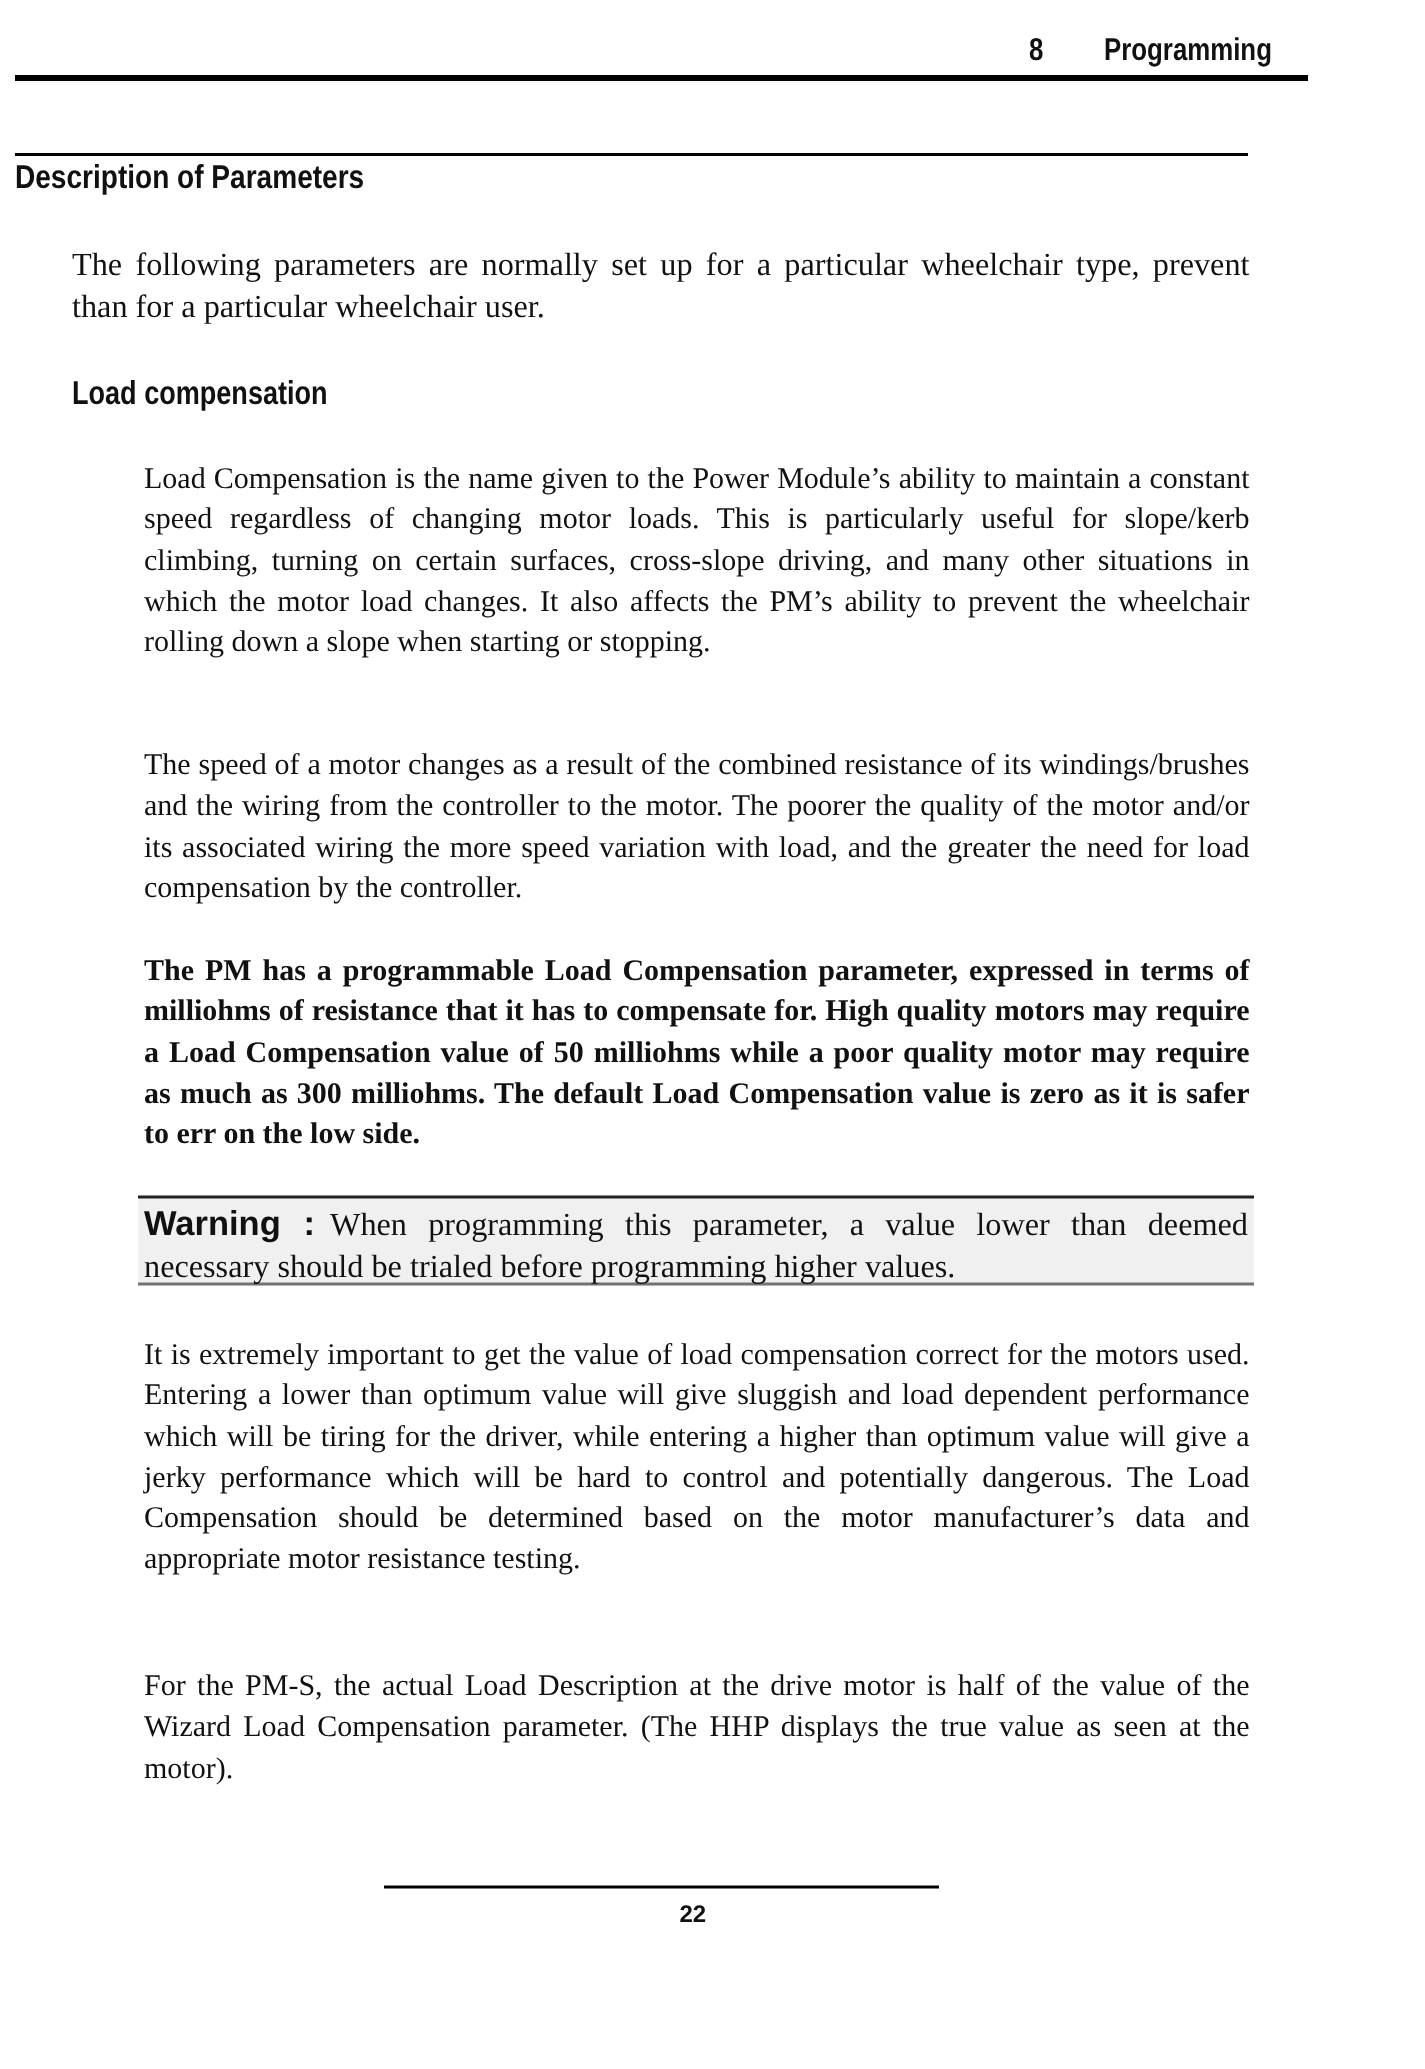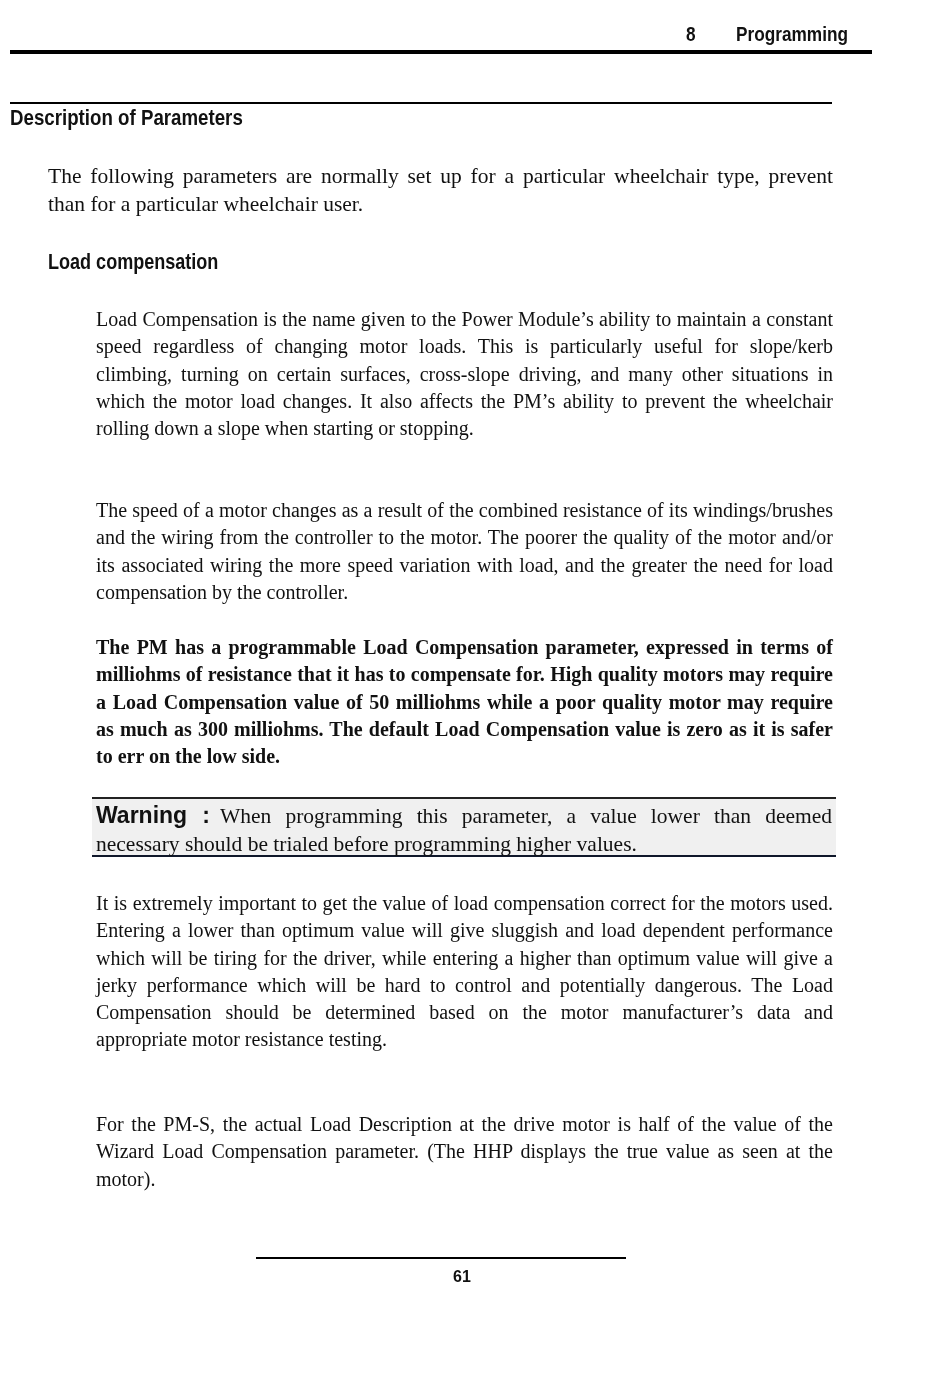--- a/index.html
+++ b/index.html
@@ -5,21 +5,21 @@
   html, body { margin: 0; padding: 0; background: #ffffff; }
   body { width: 950px; height: 1379px; position: relative; overflow: hidden; color: #111; }
   .hdr { position: absolute; left: 10px; top: 20px; width: 862px; height: 30px; border-bottom: 4px solid #000; }
   .hdr-num { position: absolute; left: 676px; top: 2px; font-family: "Liberation Sans", sans-serif; font-weight: bold; font-size: 21px; transform: scaleX(0.82); transform-origin: left; }
   .hdr-title { position: absolute; left: 726px; top: 2px; font-family: "Liberation Sans", sans-serif; font-weight: bold; font-size: 21px; transform: scaleX(0.82); transform-origin: left; white-space: nowrap; }
   .sec-rule { position: absolute; left: 10px; top: 102px; width: 822px; height: 0; border-top: 2px solid #000; }
   .sec-title { position: absolute; left: 10px; top: 105px; font-family: "Liberation Sans", sans-serif; font-weight: bold; font-size: 22px; transform: scaleX(0.85); transform-origin: left; white-space: nowrap; }
   .intro { position: absolute; left: 48px; top: 162px; width: 785px; font-family: "Liberation Serif", serif; font-size: 21.5px; line-height: 28px; text-align: justify; }
   .sub-title { position: absolute; left: 48px; top: 249px; font-family: "Liberation Sans", sans-serif; font-weight: bold; font-size: 22px; transform: scaleX(0.82); transform-origin: left; white-space: nowrap; }
   .para { position: absolute; left: 96px; width: 737px; font-family: "Liberation Serif", serif; font-size: 20px; line-height: 27.3px; text-align: justify; margin: 0; }
-  .warn { position: absolute; left: 92px; top: 797px; width: 744px; height: 60px; background: #f0f0f0; border-top: 2px solid #222; border-bottom: 2px solid #0f172a; box-sizing: border-box; }
+  .warn { position: absolute; left: 92px; top: 797px; width: 744px; height: 60px; background: #f0f0f0; border-top: 2px solid #222; border-bottom: 2px solid #737373; box-sizing: border-box; }
   .warn-text { position: absolute; left: 4px; top: 3px; width: 736px; font-family: "Liberation Serif", serif; font-size: 21.5px; line-height: 27.5px; text-align: justify; }
   .warn-label { font-family: "Liberation Sans", sans-serif; font-weight: bold; font-size: 23px; margin-right: 10px; }
   .foot-rule { position: absolute; left: 256px; top: 1257px; width: 370px; border-top: 2px solid #000; }
   .page-num { position: absolute; left: 453px; top: 1268px; font-family: "Liberation Sans", sans-serif; font-weight: bold; font-size: 16px; }
 </style>
 </head>
 <body>
 
 <div class="hdr">
   <span class="hdr-num">8</span>
@@ -40,13 +40,13 @@
 <div class="warn">
   <div class="warn-text">
     <span class="warn-label">Warning :</span><span>When programming this parameter, a value lower than deemed necessary should be trialed before programming higher values.</span>
   </div>
 </div>
 
 <p class="para" style="top:890px;">It is extremely important to get the value of load compensation correct for the motors used. Entering a lower than optimum value will give sluggish and load dependent performance which will be tiring for the driver, while entering a higher than optimum value will give a jerky performance which will be hard to control and potentially dangerous. The Load Compensation should be determined based on the motor manufacturer’s data and appropriate motor resistance testing.</p>
 <p class="para" style="top:1111px;">For the PM-S, the actual Load Description at the drive motor is half of the value of the Wizard Load Compensation parameter. (The HHP displays the true value as seen at the motor).</p>
 
 <div class="foot-rule"></div>
-<div class="page-num">61</div>
+<div class="page-num">22</div>
 
 </body></html>

